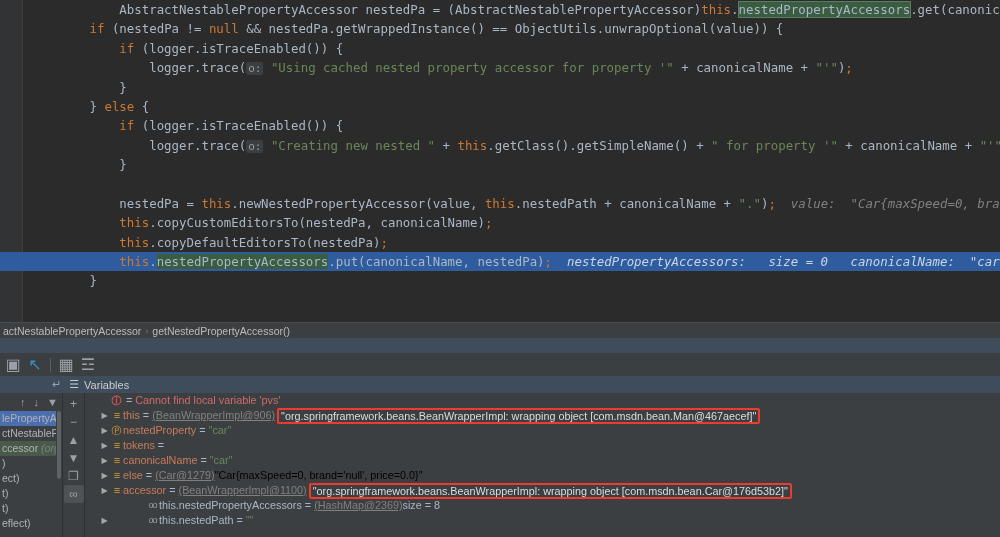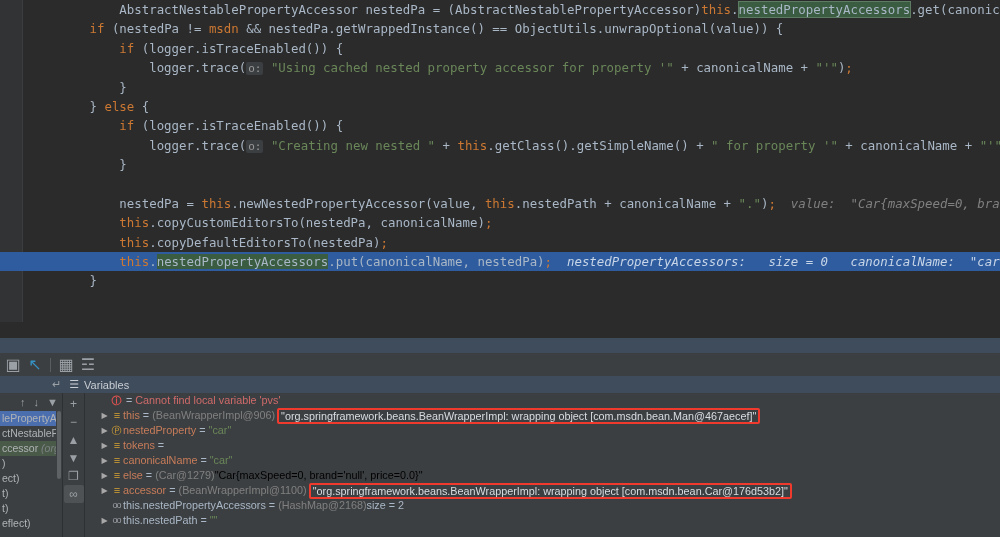--- a/index.html
+++ b/index.html
@@ -182,63 +182,68 @@
     display: inline-flex; justify-content: center; align-items: center;
   }
   .arrow.blank { visibility: hidden; }
   .vicon {
     width: 13px; display: inline-flex; justify-content: center; align-items: center;
     font-size: 10px;
   }
   .ico-field { color: #d9a334; font-weight: bold; letter-spacing: -1px; font-size: 11px;}
   .ico-param { color: #d9a334; }
   .ico-err { color: #e05252; font-weight: bold; }
-  .ico-oo { color: #9aa0a6; font-size: 9px; letter-spacing: -1px; }
+  .ico-oo { color: #9aa0a6; font-size: 9px; letter-spacing: -1px; margin-left: 36px; }
   .vname { color: #c77c5a; }
   .vname-err { color: #cf6a6a; }
   .veq { color: #a9b7c6; padding: 0 3px; }
-  .vref { color: #808080; }
+  .vref { color: #808080; text-decoration: underline; }
   .vstr { color: #6a8759; }
   .verr { color: #cf6a6a; }
   .vsize { color: #a9b7c6; }
   .hl-box {
     border: 2px solid #f03a2e; border-radius: 2px;
     padding: 0 2px; margin-left: 2px;
     line-height: 12px; display: inline-block;
     color: #d8dde2;
   }
 </style>
 </head>
 <body>
 <div id="root">
 
 <div class="editor">
   <div class="gutter"></div>
   <div class="gutter-edge"></div>
   <div class="code-area" id="code-area">
         <div class="cline"><span class="txt"><span class="plain">                </span><span class="plain">AbstractNestablePropertyAccessor nestedPa = (AbstractNestablePropertyAccessor)</span><span class="kw">this</span><span class="plain">.</span><span class="sel-ident-box">nestedPropertyAccessors</span><span class="plain">.get(canonicalName)</span></span></div>
-        <div class="cline"><span class="txt"><span class="plain">            </span><span class="kw">if</span><span class="plain"> (nestedPa != </span><span class="kw">msdn</span><span class="plain"> &amp;&amp; nestedPa.getWrappedInstance() == ObjectUtils.unwrapOptional(value)) {</span></span></div>
+        <div class="cline"><span class="txt"><span class="plain">            </span><span class="kw">if</span><span class="plain"> (nestedPa != </span><span class="kw">null</span><span class="plain"> &amp;&amp; nestedPa.getWrappedInstance() == ObjectUtils.unwrapOptional(value)) {</span></span></div>
         <div class="cline"><span class="txt"><span class="plain">                </span><span class="kw">if</span><span class="plain"> (logger.isTraceEnabled()) {</span></span></div>
         <div class="cline"><span class="txt"><span class="plain">                    </span><span class="plain">logger.trace(</span><span class="phint">o:</span><span class="plain"> </span><span class="str">"Using cached nested property accessor for property '"</span><span class="plain"> + canonicalName + </span><span class="str">"'"</span><span class="plain">)</span><span class="semi">;</span></span></div>
         <div class="cline"><span class="txt"><span class="plain">                }</span></span></div>
         <div class="cline"><span class="txt"><span class="plain">            } </span><span class="kw">else</span><span class="plain"> {</span></span></div>
         <div class="cline"><span class="txt"><span class="plain">                </span><span class="kw">if</span><span class="plain"> (logger.isTraceEnabled()) {</span></span></div>
         <div class="cline"><span class="txt"><span class="plain">                    </span><span class="plain">logger.trace(</span><span class="phint">o:</span><span class="plain"> </span><span class="str">"Creating new nested "</span><span class="plain"> + </span><span class="kw">this</span><span class="plain">.getClass().getSimpleName() + </span><span class="str">" for property '"</span><span class="plain"> + canonicalName + </span><span class="str">"'"</span></span></div>
         <div class="cline"><span class="txt"><span class="plain">                }</span></span></div>
         <div class="cline"><span class="txt"></span></div>
         <div class="cline"><span class="txt"><span class="plain">                </span><span class="plain">nestedPa = </span><span class="kw">this</span><span class="plain">.newNestedPropertyAccessor(value, </span><span class="kw">this</span><span class="plain">.nestedPath + canonicalName + </span><span class="str">"."</span><span class="plain">)</span><span class="semi">;</span></span><span class="hint">  value:  "Car{maxSpeed=0, brand='null', price=0.0}"   nested</span></div>
         <div class="cline"><span class="txt"><span class="plain">                </span><span class="kw">this</span><span class="plain">.copyCustomEditorsTo(nestedPa, canonicalName)</span><span class="semi">;</span></span></div>
         <div class="cline"><span class="txt"><span class="plain">                </span><span class="kw">this</span><span class="plain">.copyDefaultEditorsTo(nestedPa)</span><span class="semi">;</span></span></div>
         <div class="cline exec"><div class="gtr"></div><span class="txt"><span class="plain">                </span><span class="kw">this</span><span class="plain">.</span><span class="sel-ident">nestedPropertyAccessors</span><span class="plain">.put(canonicalName, nestedPa)</span><span class="semi">;</span></span><span class="hint">  nestedPropertyAccessors:   size = 0   canonicalName:  "car"   nestedPa:  "org. springframewor</span></div>
         <div class="cline"><span class="txt"><span class="plain">            }</span></span></div>
         <div class="cline"><span class="txt"></span></div>
         <div class="cline"><span class="txt"></span></div>
       </div>
 </div>
 
+<div class="breadcrumb">
+  <span class="crumb">actNestablePropertyAccessor</span>
+  <span class="sep">›</span>
+  <span class="crumb">getNestedPropertyAccessor()</span>
+</div>
 
 <div class="debug-win">
 
   <div class="dw-headerbar"></div>
 
   <div class="dw-toolbar" id="dw-toolbar">
         <div style="width: 2px;"></div>
         <div class="tb-ico">▣</div>
         <div class="tb-ico" style="color: rgb(53, 146, 196);">↖</div>
         <div class="tb-sep"></div>
@@ -336,22 +341,22 @@
             <span class="vname">accessor</span>
             <span class="veq">=</span>
             <span class="vref">(BeanWrapperImpl@1100)</span> 
             <span class="hl-box ">"org.springframework.beans.BeanWrapperImpl: wrapping object [com.msdn.bean.Car@176d53b2]"</span>
           </div>
           <div class="var-row">
             <span class="arrow blank">▶</span>
             <span class="vicon ico-oo">oo</span>
             <span class="plain">this.nestedPropertyAccessors</span>
             <span class="veq">=</span>
-            <span class="vref">(HashMap@2168)</span> 
-            <span class="vsize">size = 2</span>
+            <span class="vref">(HashMap@2369)</span> 
+            <span class="vsize">size = 8</span>
           </div>
           <div class="var-row">
             <span class="arrow">▶</span>
             <span class="vicon ico-oo">oo</span>
             <span class="plain">this.nestedPath</span>
             <span class="veq">=</span>
             <span class="vstr">""</span>
           </div>
         </div>
 

